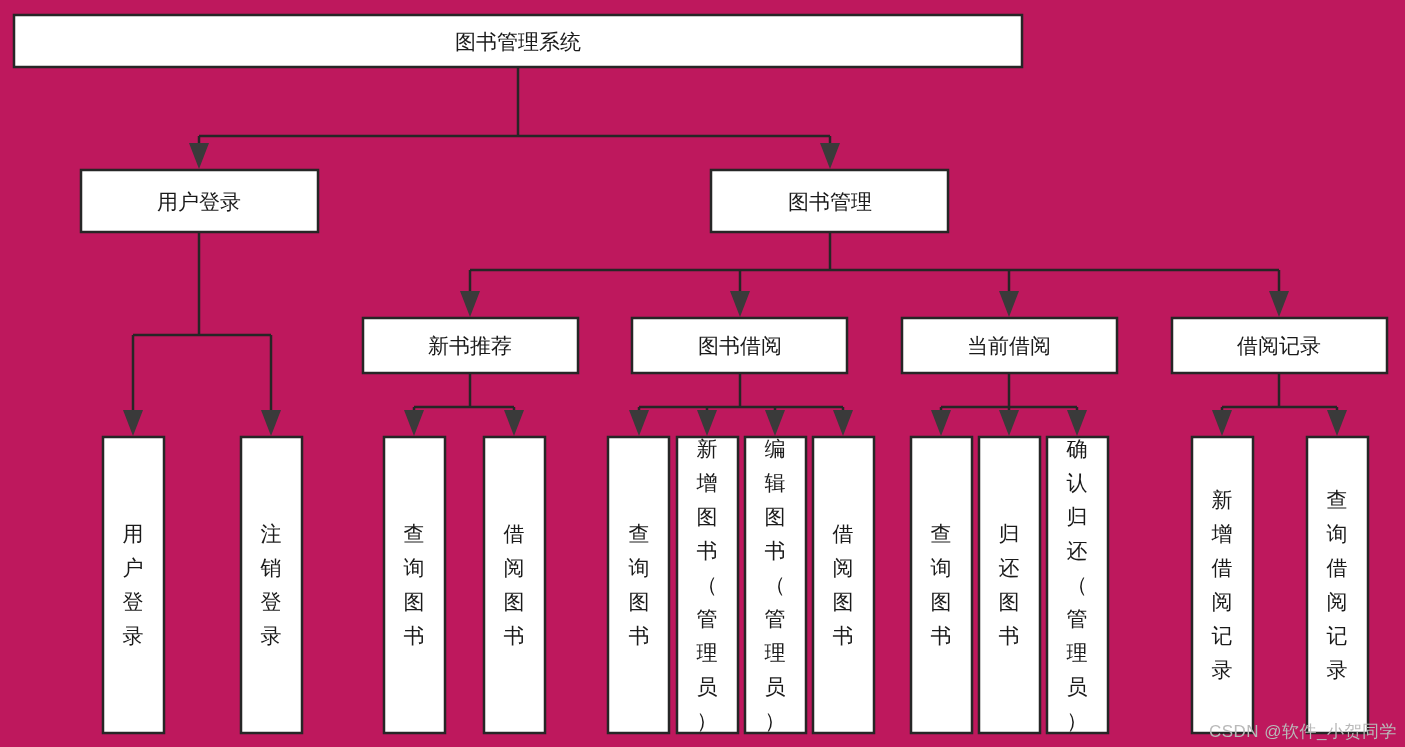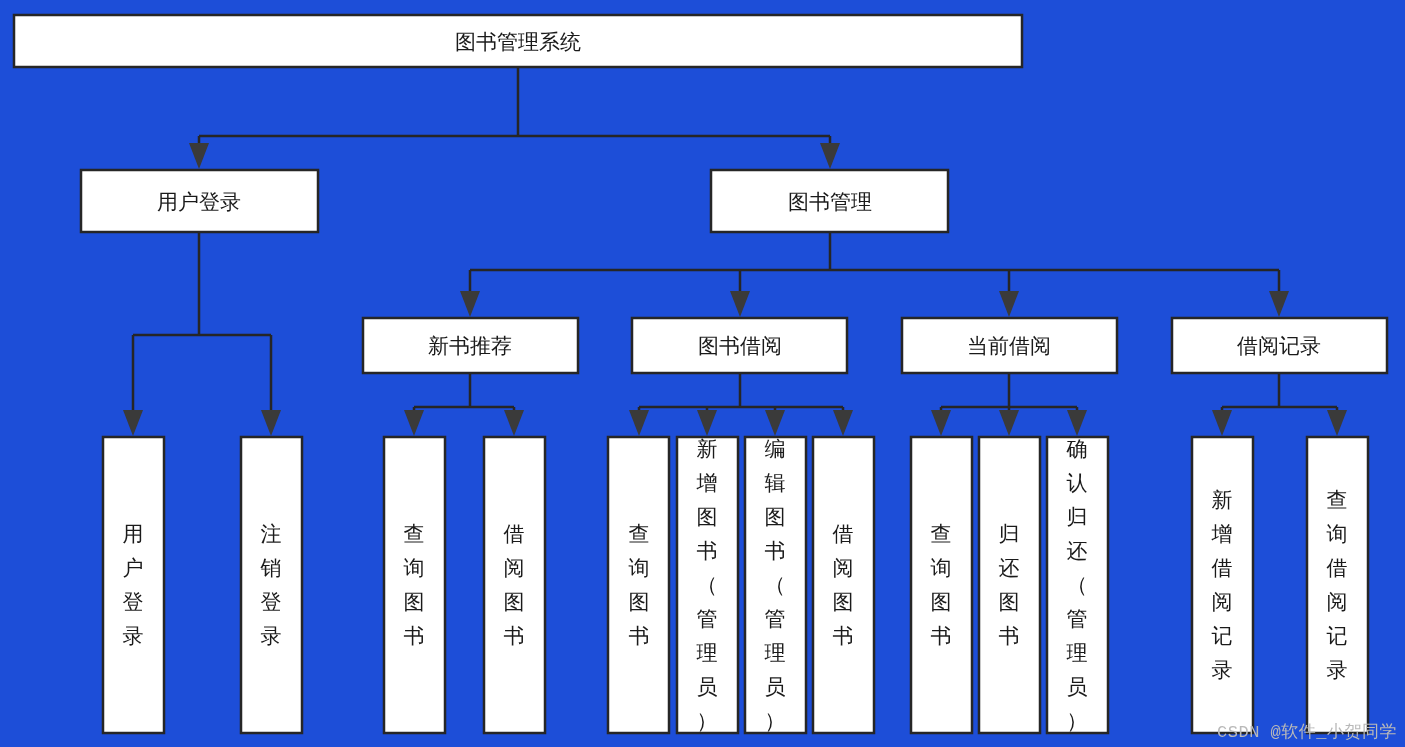--- a/index.html
+++ b/index.html
@@ -8,21 +8,21 @@
     padding: 0;
     background: #ffffff;
   }
   body {
     font-family: "Liberation Sans", "DejaVu Sans", sans-serif;
   }
   #diagram-root {
     position: relative;
     width: 1405px;
     height: 747px;
-    background: #1d4ed8;
+    background: #be185d;
     overflow: hidden;
   }
   svg.canvas {
     position: absolute;
     left: 0;
     top: 0;
     width: 1405px;
     height: 747px;
     display: block;
   }
@@ -51,21 +51,21 @@
   .leaf-label {
     fill: #1a1a1a;
     font-family: "DejaVu Sans", "Liberation Sans", sans-serif;
     font-size: 21px;
     text-anchor: middle;
   }
   .watermark {
     position: absolute;
     right: 8px;
     bottom: 4px;
-    font-family: Liberation Mono, monospace;
+    font-family: Liberation Sans, sans-serif;
     font-size: 17px;
     color: #b9b9b9;
     white-space: nowrap;
     letter-spacing: 0.5px;
     pointer-events: none;
   }
 </style>
 </head>
 <body>
 

